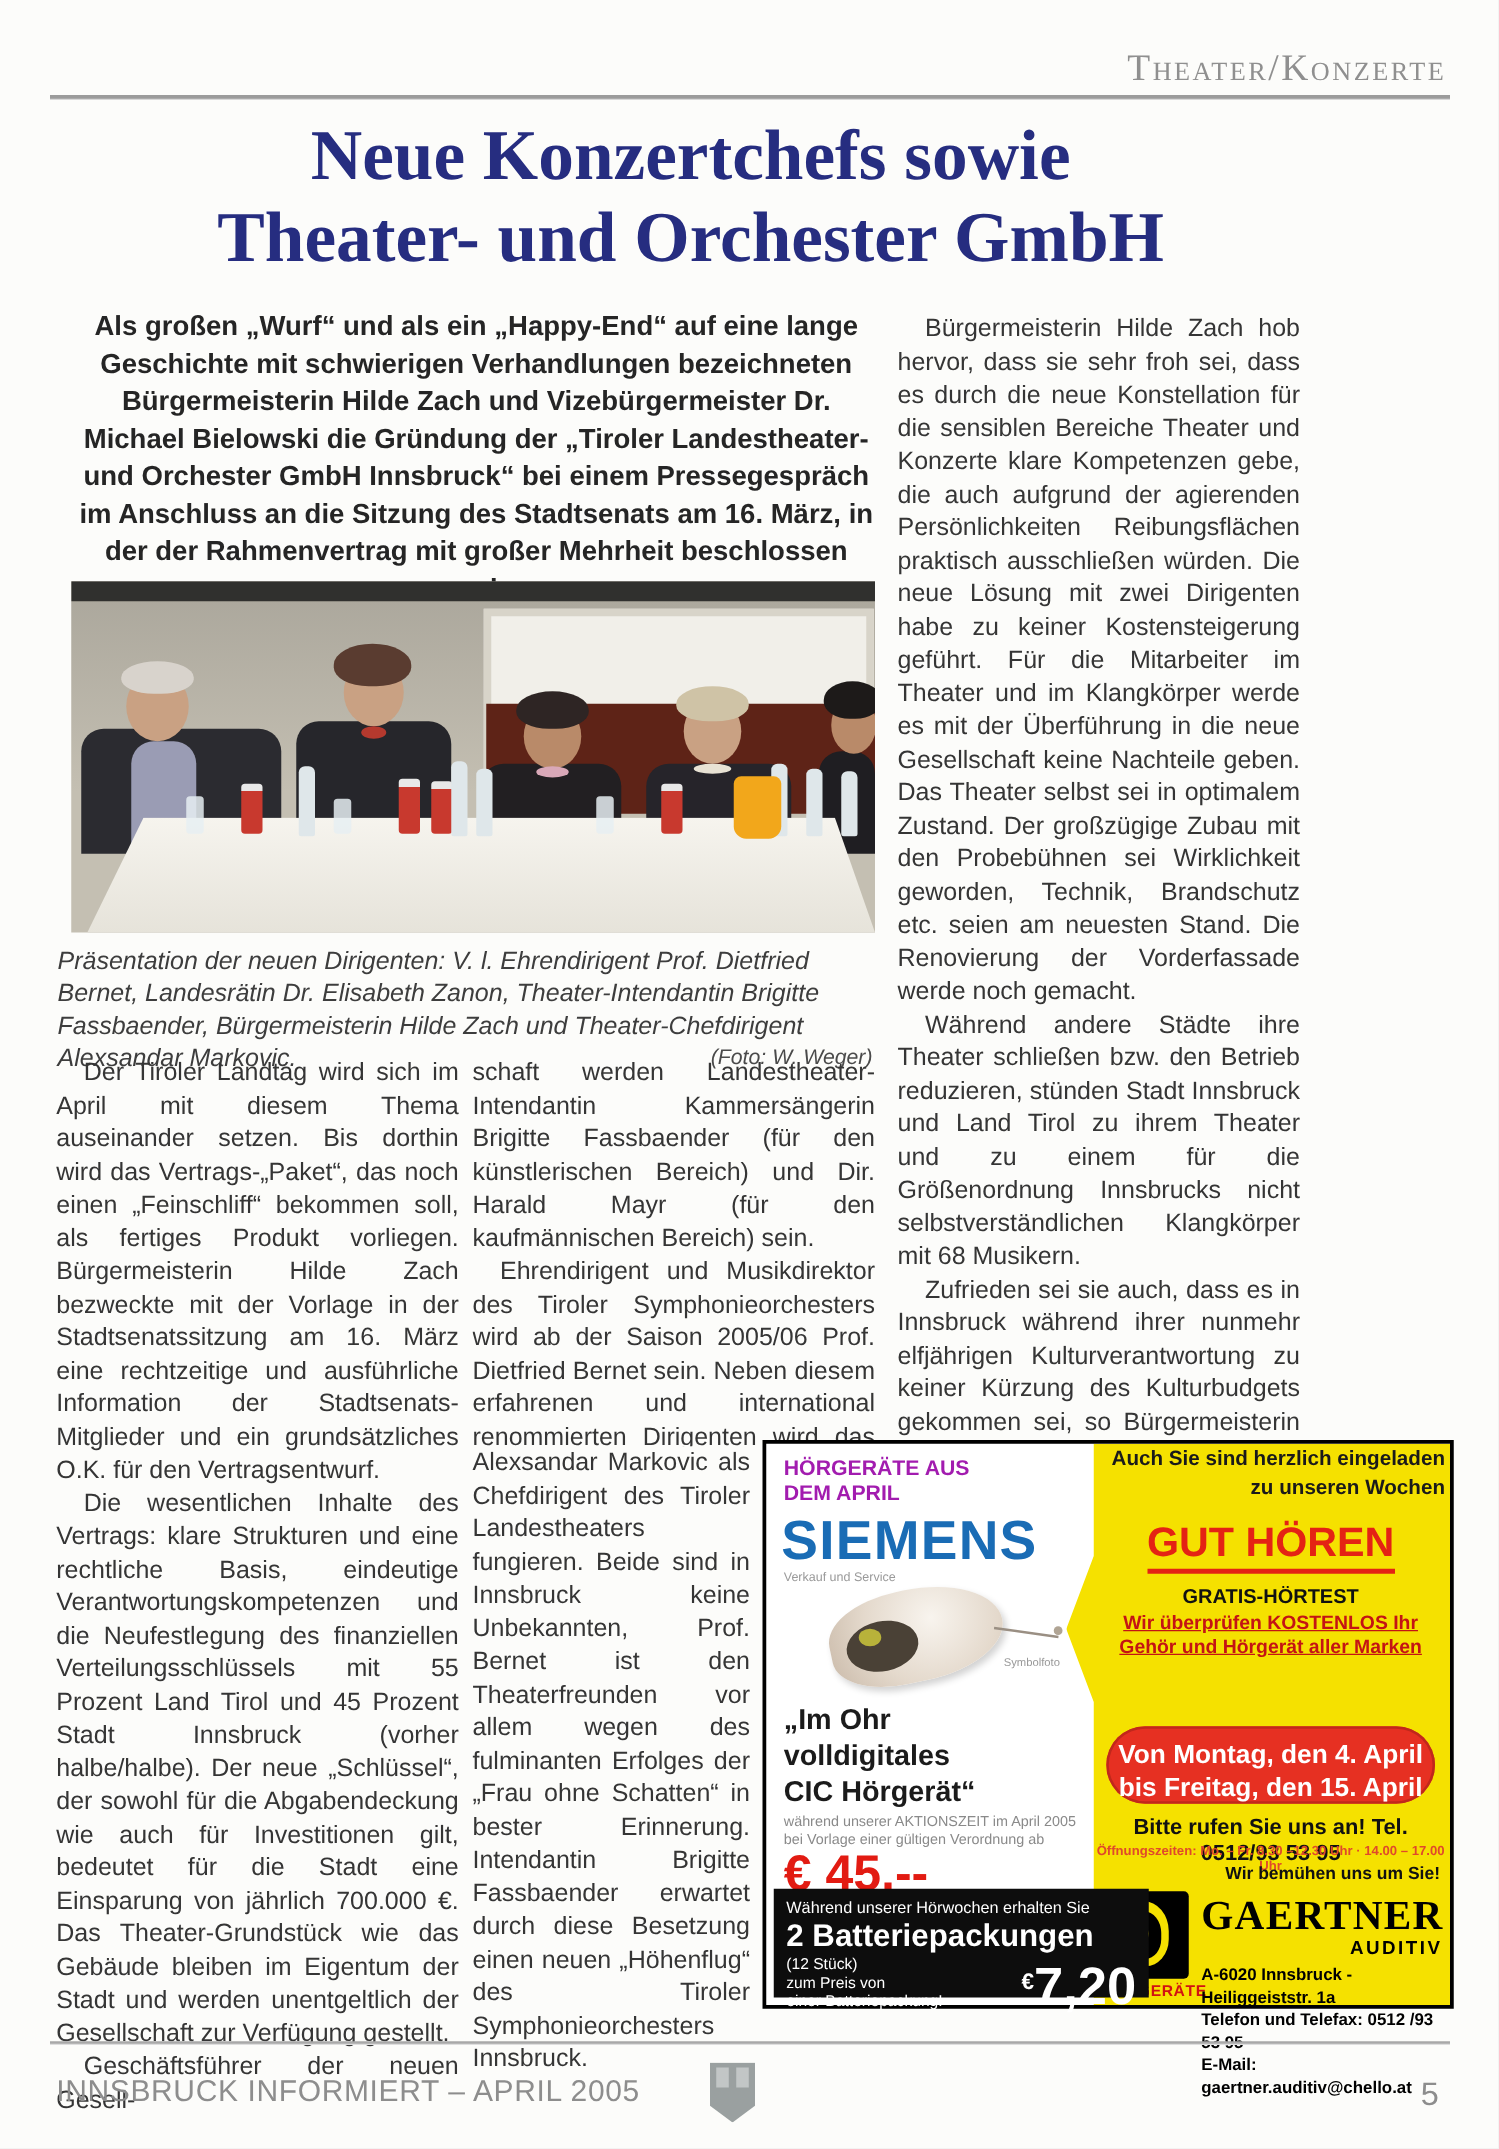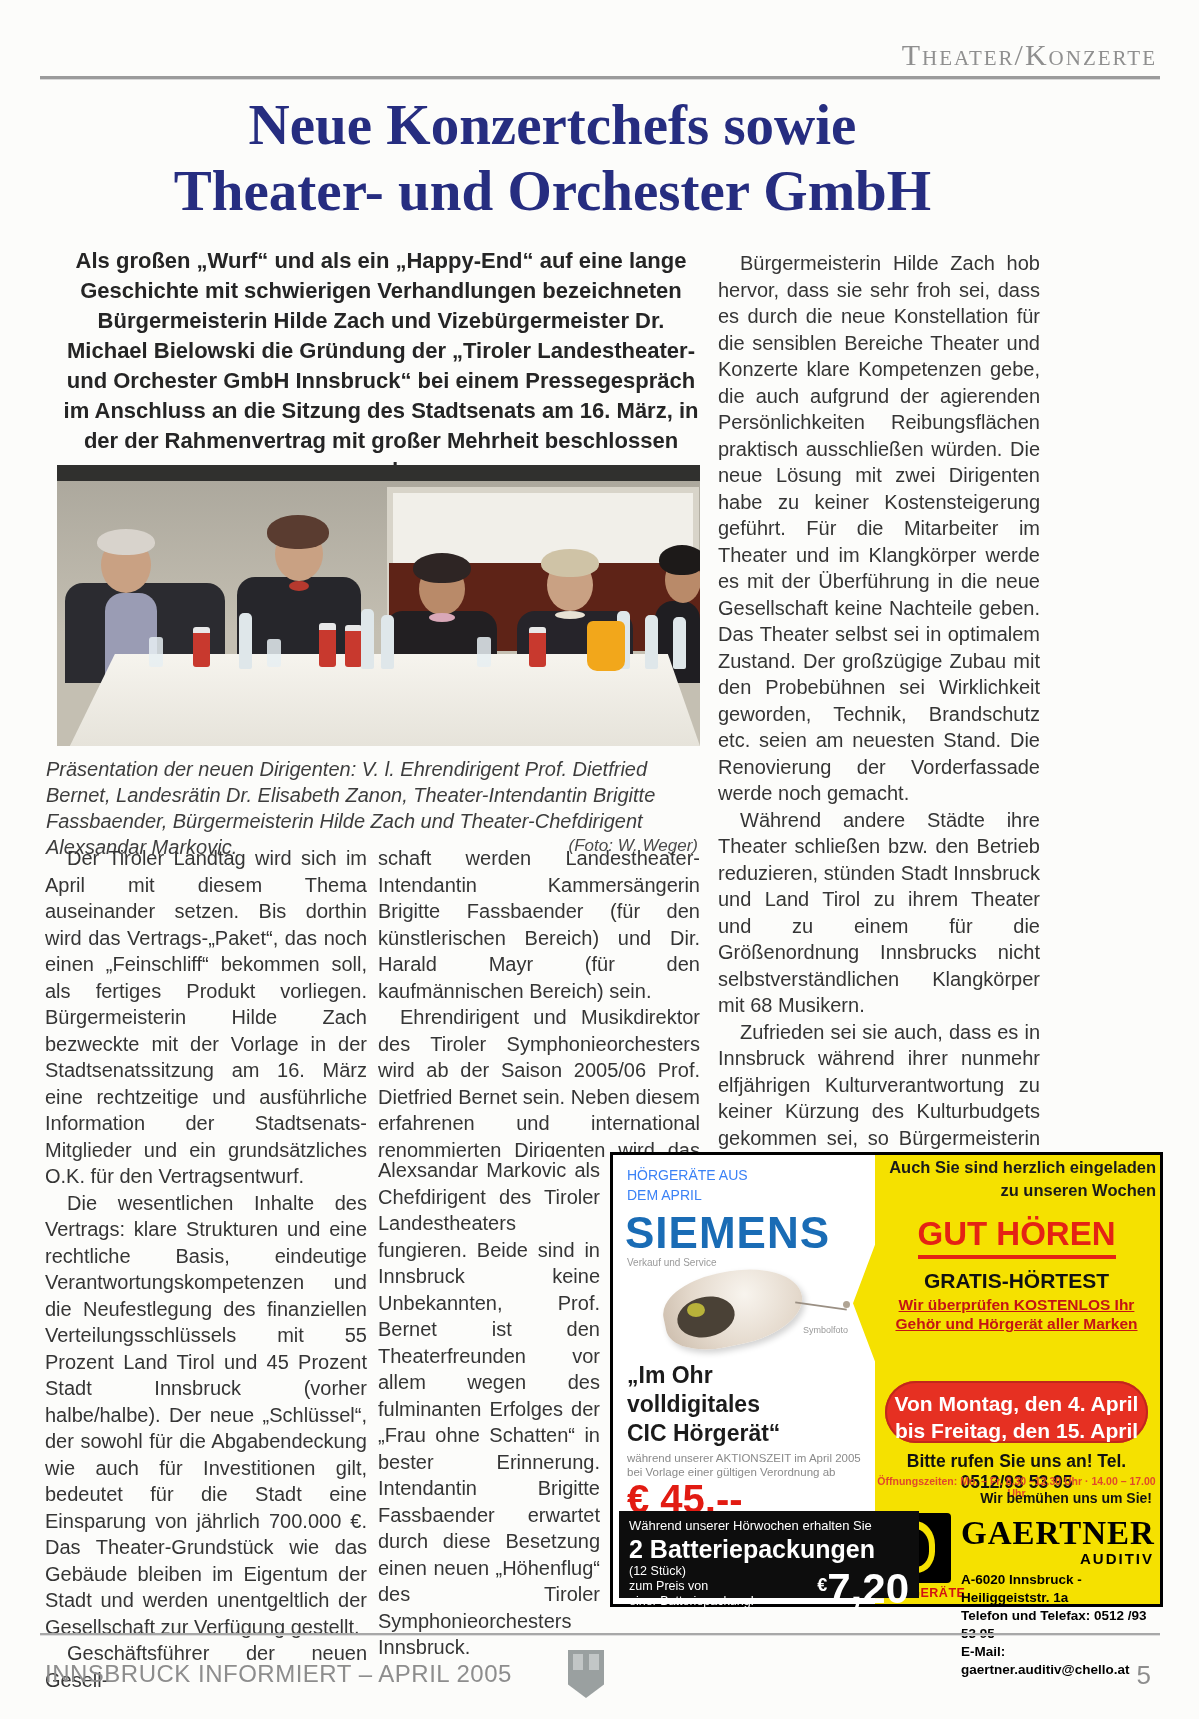--- a/index.html
+++ b/index.html
@@ -46,21 +46,21 @@
   .bodycol p.noindent{text-indent:0;}
   .col1{top:845px;left:45px;width:322px;height:780px;}
   .col2a{top:845px;left:378px;width:322px;height:312px;overflow:hidden;}
   .col2b{top:1157px;left:378px;width:222px;height:460px;}
   .col3{top:250px;left:718px;width:322px;height:900px;}
 
   
   .ad{position:absolute;top:1152px;left:610px;width:553px;height:455px;background:#fff;
     border:3px solid #000;box-sizing:border-box;}
   .ad-left{position:absolute;top:0;left:0;width:262px;height:100%;}
-  .kicker{margin:10px 0 0 14px;color:#3b82f6;font-weight:400;font-size:14px;line-height:20px;}
+  .kicker{margin:10px 0 0 14px;color:#a21caf;font-weight:700;font-size:17px;line-height:20px;}
   .siemens{margin:6px 0 0 12px;color:#1a6cb5;font-weight:800;font-size:44px;letter-spacing:1px;line-height:44px;}
   .brand-sub{margin:2px 0 0 14px;color:#9a9a9a;font-size:10px;}
   .aid-photo{position:absolute;top:108px;left:22px;width:215px;height:95px;}
   .aid-shell{position:absolute;top:8px;left:28px;width:140px;height:74px;border-radius:50% 60% 55% 45%;
     background:radial-gradient(circle at 60% 35%, #f8f4ee 0%, #e4d9cc 55%, #c9b9a8 100%);
     transform:rotate(-12deg);box-shadow:2px 4px 6px rgba(0,0,0,.18);}
   .aid-inner{position:absolute;top:34px;left:42px;width:58px;height:40px;border-radius:50%;
     background:#4a4136;transform:rotate(-12deg);}
   .aid-dot{position:absolute;top:40px;left:52px;width:18px;height:14px;border-radius:50%;background:#b8b23a;}
   .aid-wire{position:absolute;top:42px;left:160px;width:52px;height:2px;background:#9a8f83;transform:rotate(8deg);}
@@ -80,21 +80,21 @@
   .promo-price{font-size:42px;font-weight:800;line-height:40px;}
   .promo-price .cur{font-size:18px;font-weight:700;vertical-align:12px;}
 
   .ad-right{position:absolute;top:0;left:240px;right:0;bottom:0;background:#f5e100;
     clip-path:polygon(22px 0,100% 0,100% 100%,22px 100%,22px 46%,0 33%,22px 20%);}
   .ad-right-inner{position:absolute;top:0;left:24px;right:4px;bottom:0;}
   .einladung{margin:4px 0 0 0;text-align:center;color:#e42314;font-weight:800;font-size:36px;letter-spacing:1px;}
   .sub{margin:2px 0 0 0;text-align:right;font-size:16.5px;font-weight:700;color:#1a1a1a;line-height:21px;}
   .gut-hoeren{margin:14px auto 0 auto;display:block;width:max-content;color:#e42314;font-weight:800;
     font-size:33px;border-bottom:4px solid #e42314;padding-bottom:2px;}
-  .gratis{margin:10px 0 0 0;text-align:center;font-size:21px;font-weight:800;color:#111;}
+  .gratis{margin:10px 0 0 0;text-align:center;font-size:16px;font-weight:800;color:#111;}
   .offer-detail{margin:2px 0 0 0;text-align:center;font-size:15.5px;font-weight:700;color:#c41414;
     text-decoration:underline;line-height:19px;}
   .datesbox{position:absolute;top:226px;left:8px;right:8px;height:62px;background:#e63022;
     border-radius:32px;color:#fff;font-weight:800;font-size:21px;line-height:27px;text-align:center;
     padding-top:9px;box-sizing:border-box;box-shadow:inset 0 0 0 2px #c0281c;}
   .call{position:absolute;top:296px;left:0;right:0;text-align:center;font-size:17.5px;font-weight:800;color:#111;}
   .hours{position:absolute;top:320px;left:0;right:0;text-align:center;font-size:10.5px;color:#e0492a;font-weight:700;}
   .slogan{position:absolute;top:335px;right:4px;font-size:14px;font-weight:800;color:#111;}
   .logo-block{position:absolute;top:358px;left:4px;width:74px;}
   .ear-box{width:70px;height:70px;background:#000;position:relative;border-radius:4px;}

